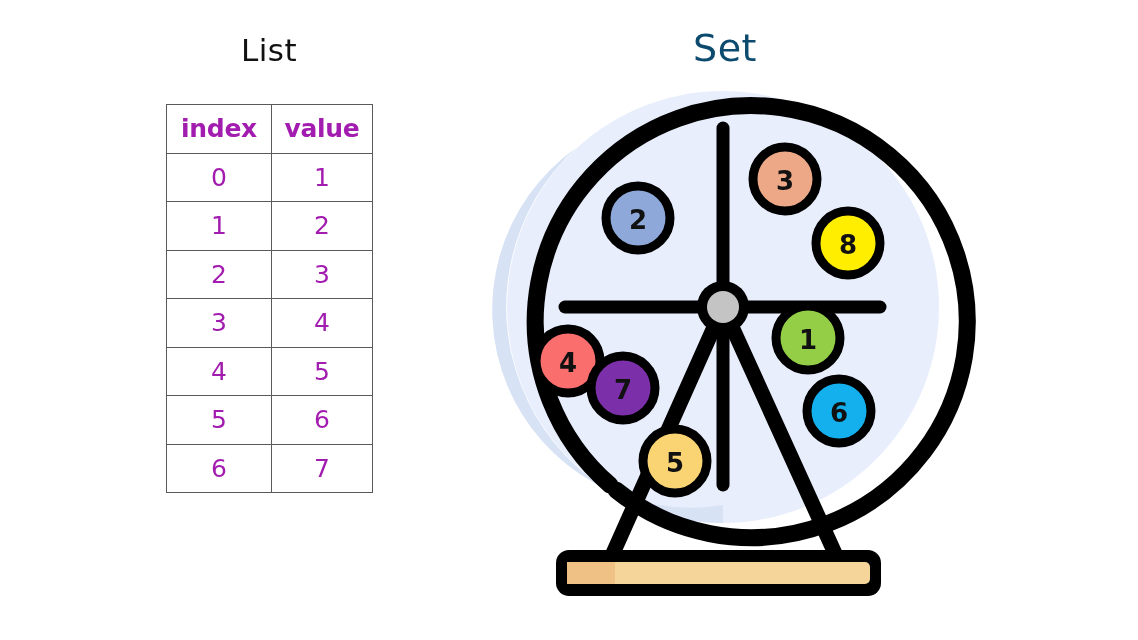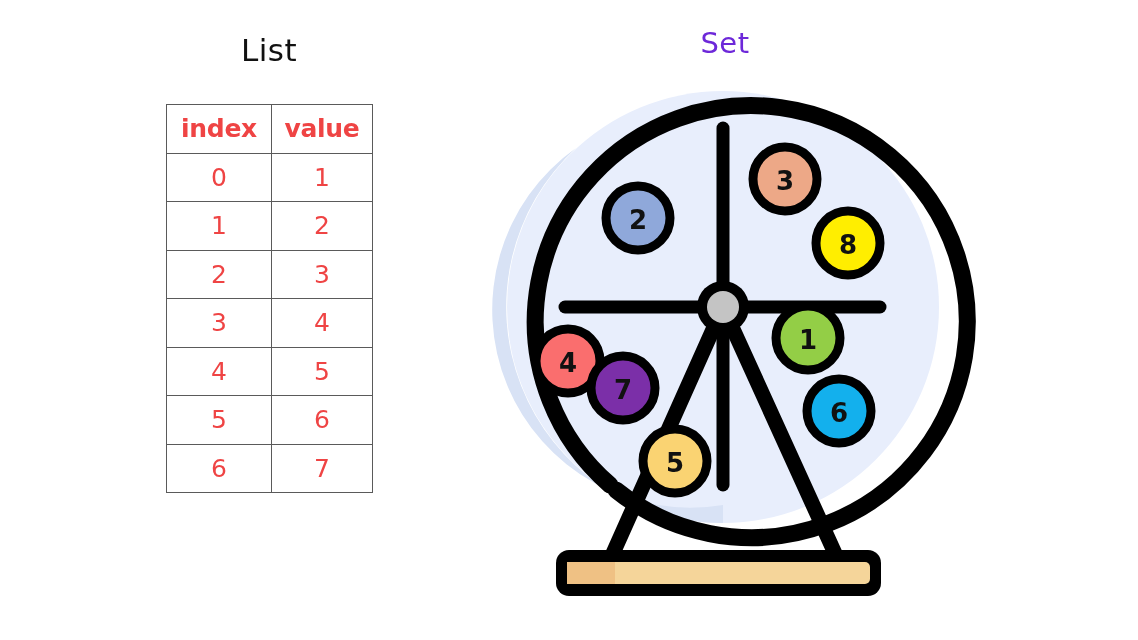--- a/index.html
+++ b/index.html
@@ -47,21 +47,21 @@
     width: 206px;
     border-collapse: collapse;
     table-layout: fixed;
   }
   #list-table td, #list-table th {
     border: 1.6px solid #5a5a5a;
     height: 47.5px;
     padding: 0;
     text-align: center;
     vertical-align: middle;
-    color: #ef4444;
+    color: #a21caf;
     font-family: "DejaVu Sans", sans-serif;
   }
   #list-table th {
     font-size: 25px;
     font-weight: 700;
     letter-spacing: -0.3px;
   }
   #list-table td {
     font-size: 25px;
     font-weight: 400;
@@ -77,23 +77,23 @@
     height: 640px;
   }
 
   #set-title {
     position: absolute;
     left: 0px;
     top: 26px;
     width: 470px;
     text-align: center;
     font-family: "DejaVu Sans", sans-serif;
-    font-size: 29px;
+    font-size: 38px;
     font-weight: 400;
-    color: #6d28d9;
+    color: #0c4a6e;
     letter-spacing: 0.5px;
   }
 
   #ferris-wheel {
     position: absolute;
     left: 0px;
     top: 55px;
     width: 500px;
     height: 570px;
   }

